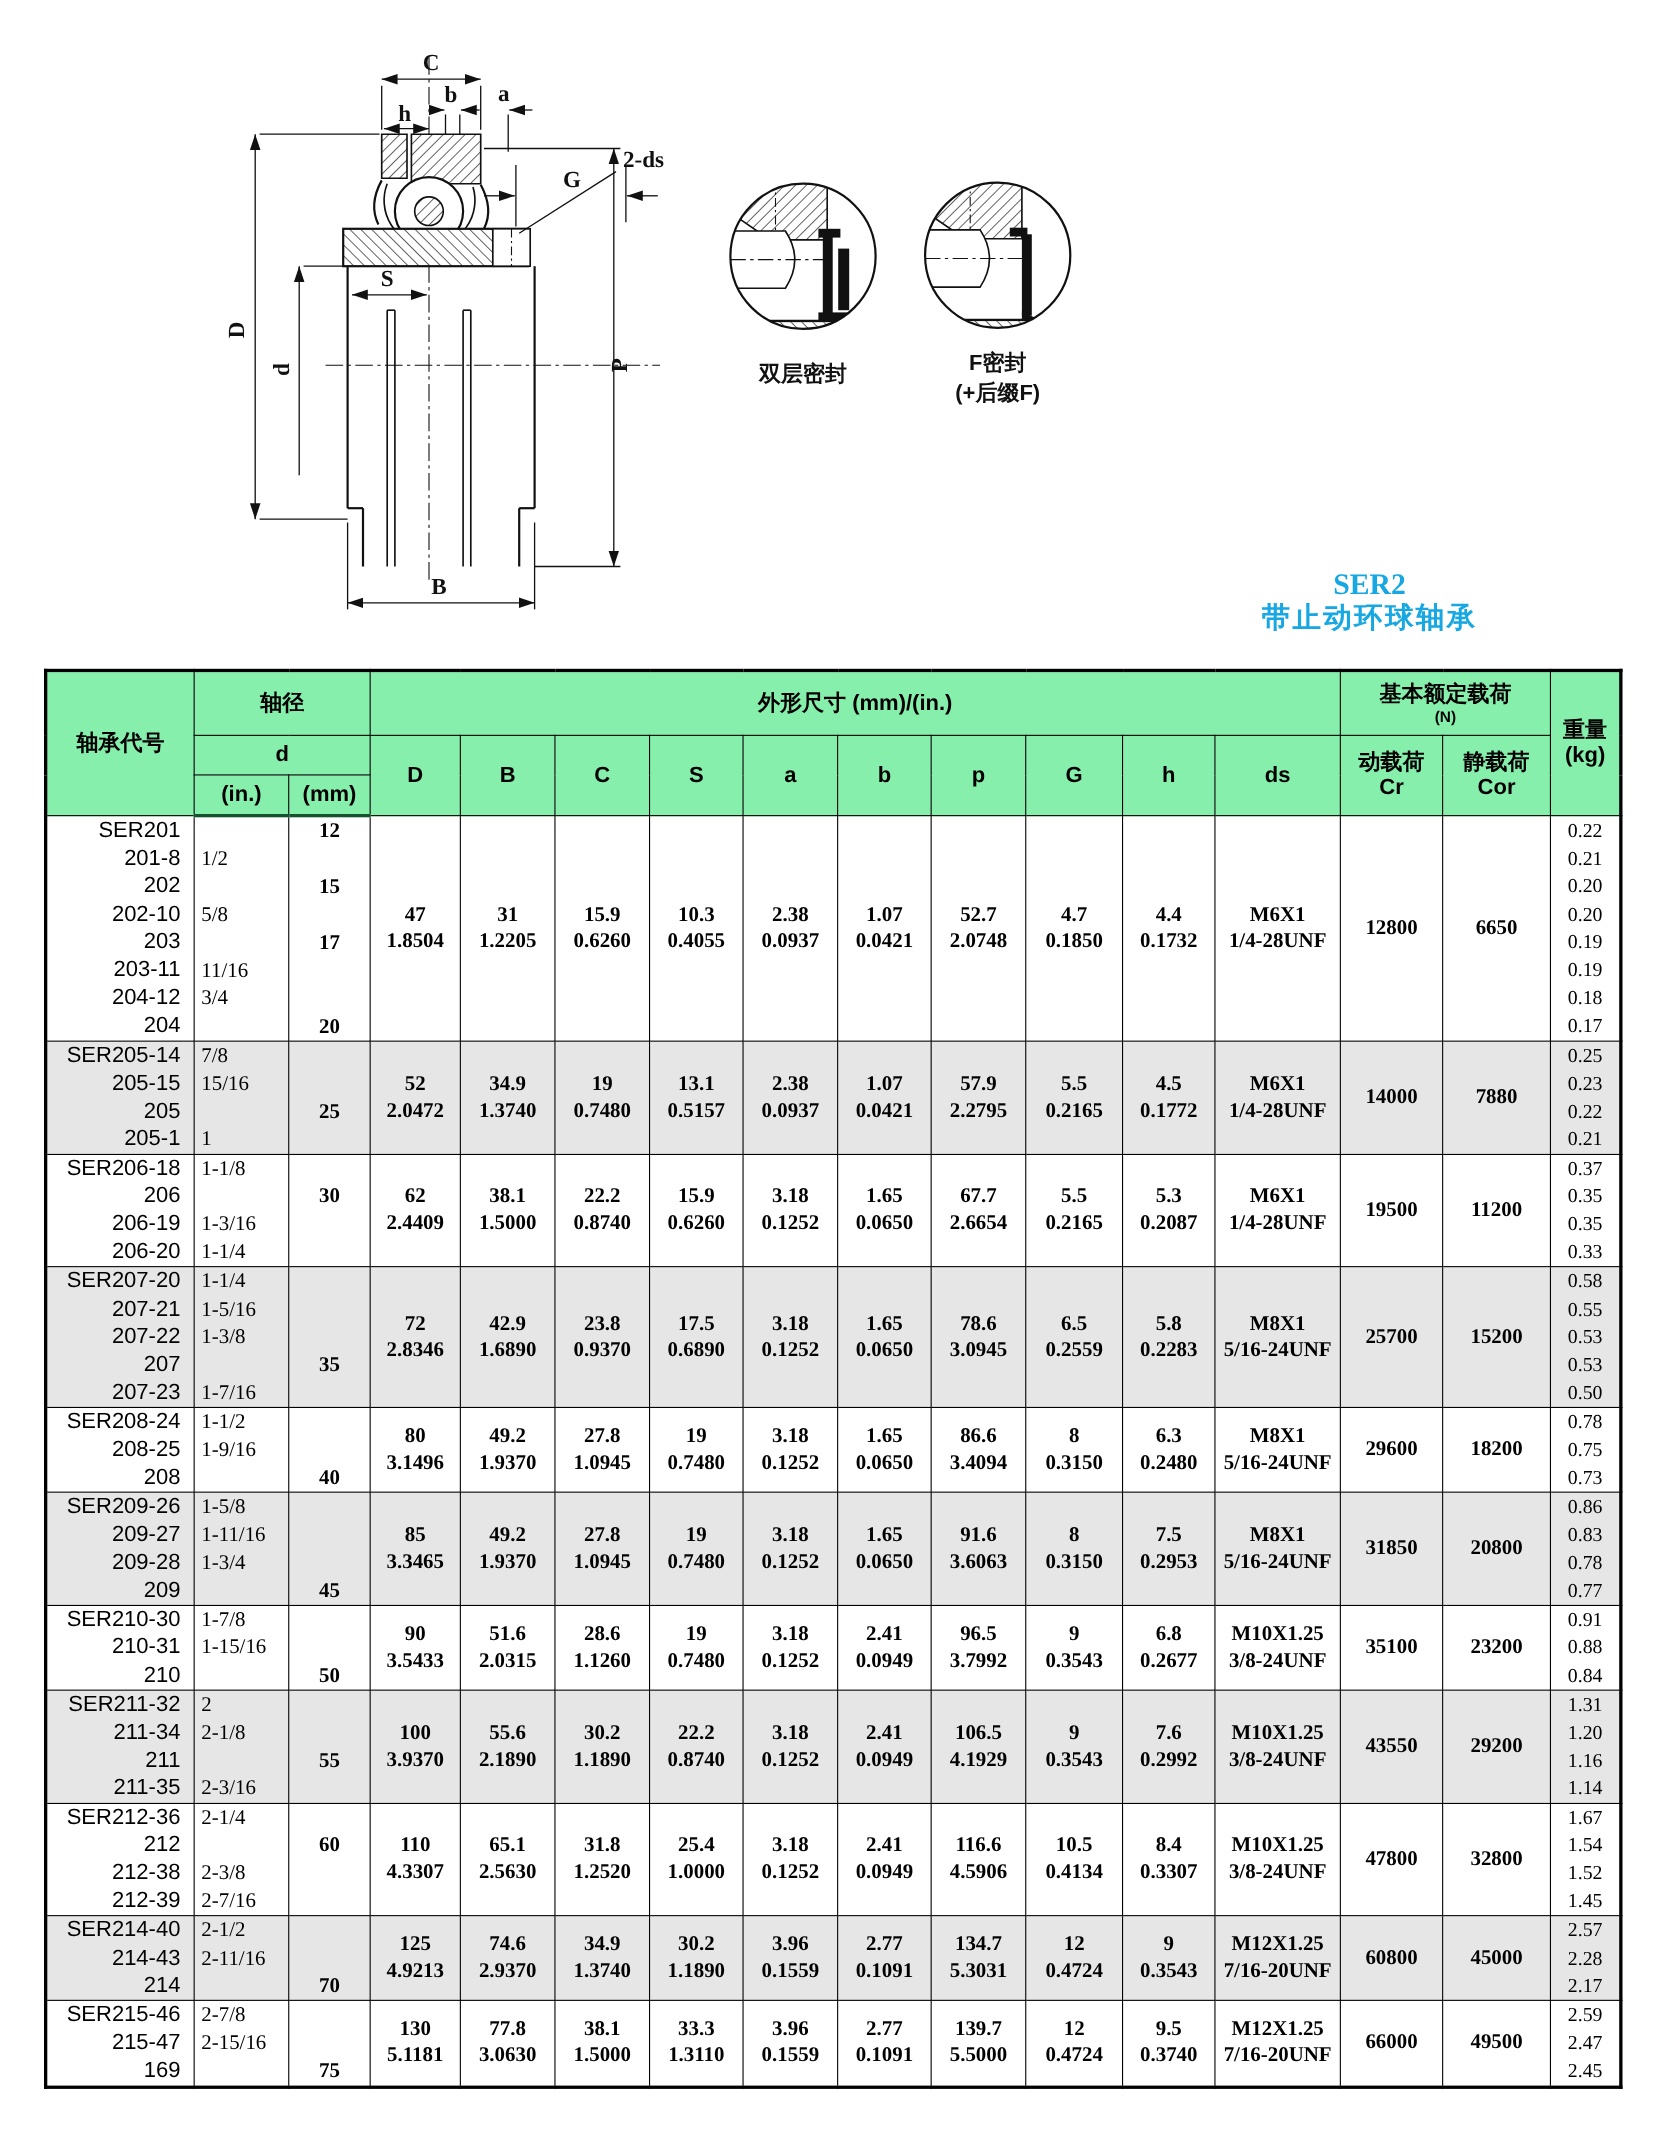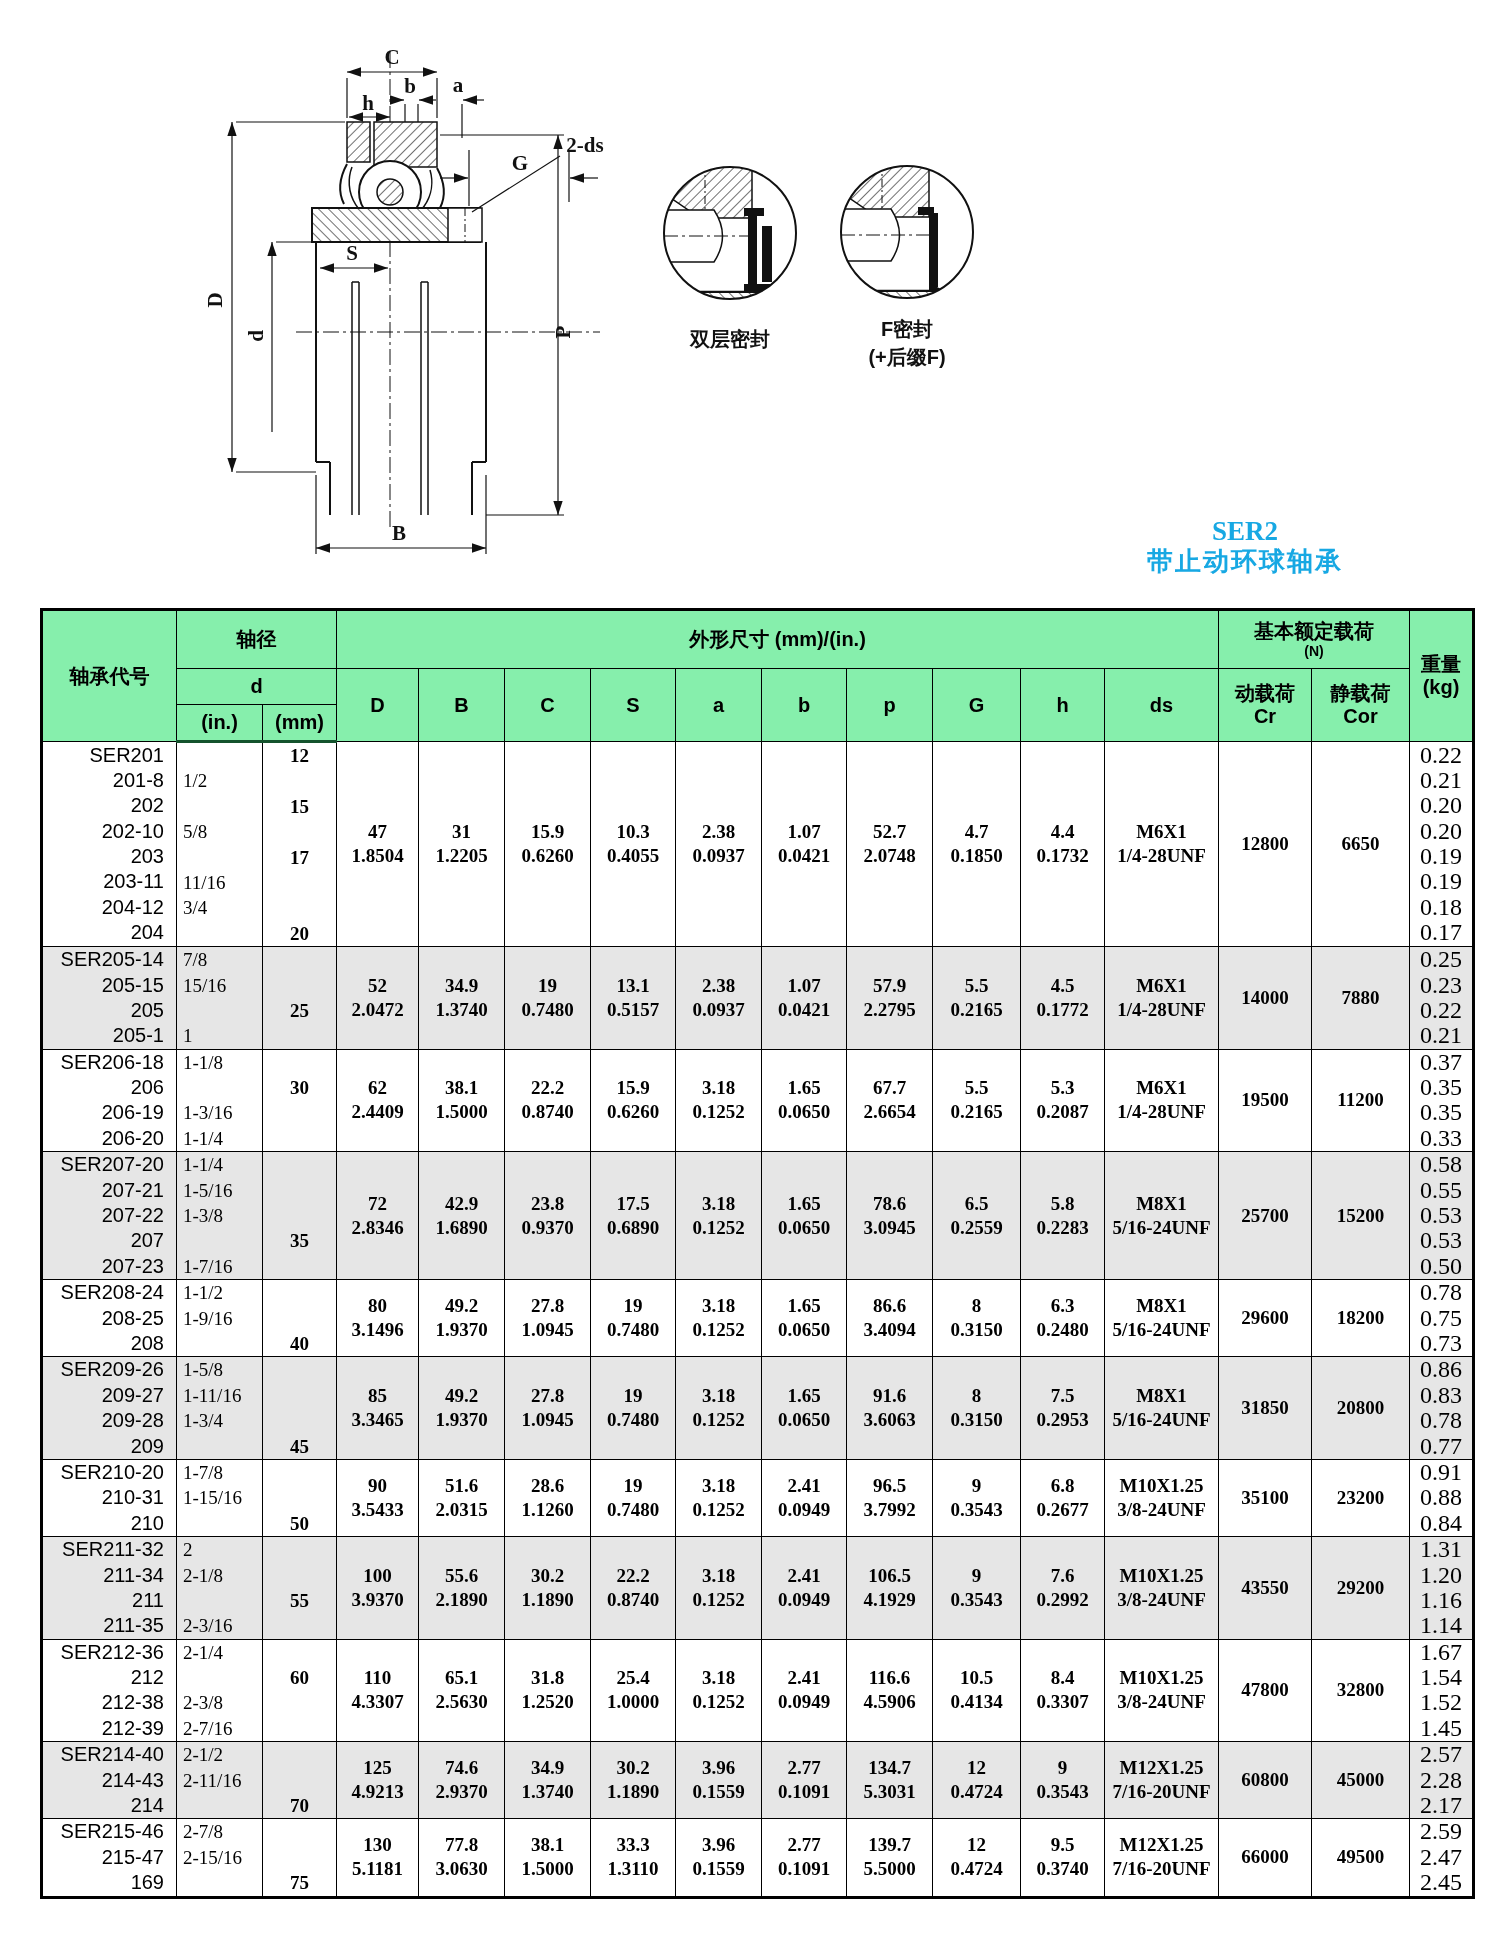--- a/index.html
+++ b/index.html
@@ -27,21 +27,21 @@
   tbody tr td{border-top:2px solid #000;}
   tbody tr.shaded td{background:#e6e6e6;}
   .line{height:25.4px;line-height:25.4px;white-space:nowrap;overflow:visible;}
   .code-line{font-family:"Liberation Sans",sans-serif;font-weight:normal;font-size:20px;
              text-align:right;padding-right:12px;}
   .in-line{font-family:"Liberation Serif",serif;font-size:19px;text-align:left;padding-left:6px;}
   .mm-line{font-family:"Liberation Serif",serif;font-weight:bold;font-size:19px;text-align:center;}
   .dim-line{font-family:"Liberation Serif",serif;font-weight:bold;font-size:19px;
             text-align:center;height:24px;line-height:24px;white-space:nowrap;}
   td.col-load{font-family:"Liberation Serif",serif;font-weight:bold;font-size:19px;text-align:center;}
-  .wt-line{font-family:"Liberation Serif",serif;font-size:24px;text-align:center;}
+  .wt-line{font-family:"Liberation Serif",serif;font-size:18px;text-align:center;}
 </style>
 </head>
 <body>
 
 <div class="page">
 
   <svg class="drawing-svg" width="1512" height="600" viewBox="0 0 1512 600">
     <defs>
       <pattern id="h1" patternUnits="userSpaceOnUse" width="7" height="7" patternTransform="rotate(45)">
         <rect width="7" height="7" fill="#fff"></rect>
@@ -676,21 +676,21 @@
           <td class="col-load">20800</td>
           <td>
             <div class="line wt-line">0.86</div>
             <div class="line wt-line">0.83</div>
             <div class="line wt-line">0.78</div>
             <div class="line wt-line">0.77</div>
           </td>
         </tr>
         <tr>
           <td>
-            <div class="line code-line">SER210-20</div>
+            <div class="line code-line">SER210-30</div>
             <div class="line code-line">210-31</div>
             <div class="line code-line">210</div>
           </td>
           <td>
             <div class="line in-line">1-7/8</div>
             <div class="line in-line">1-15/16</div>
             <div class="line in-line"></div>
           </td>
           <td>
             <div class="line mm-line"></div>

